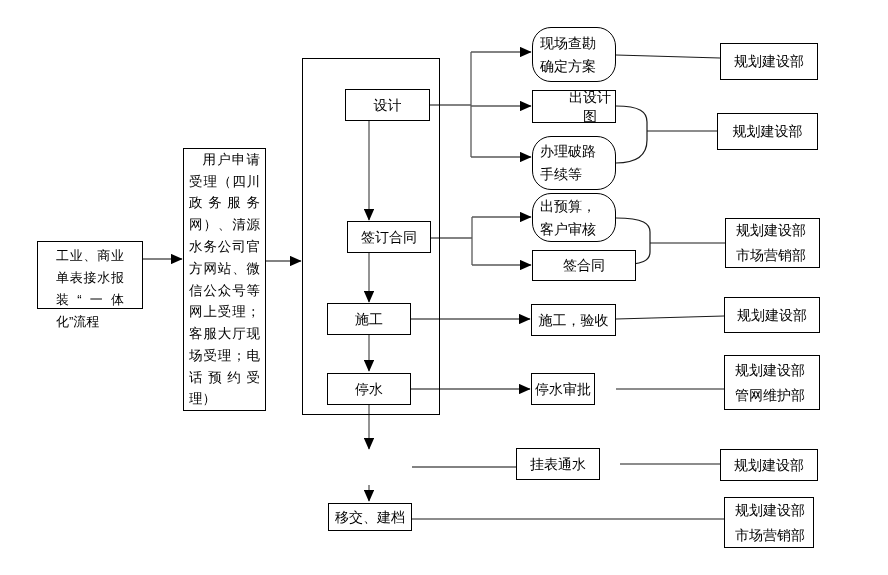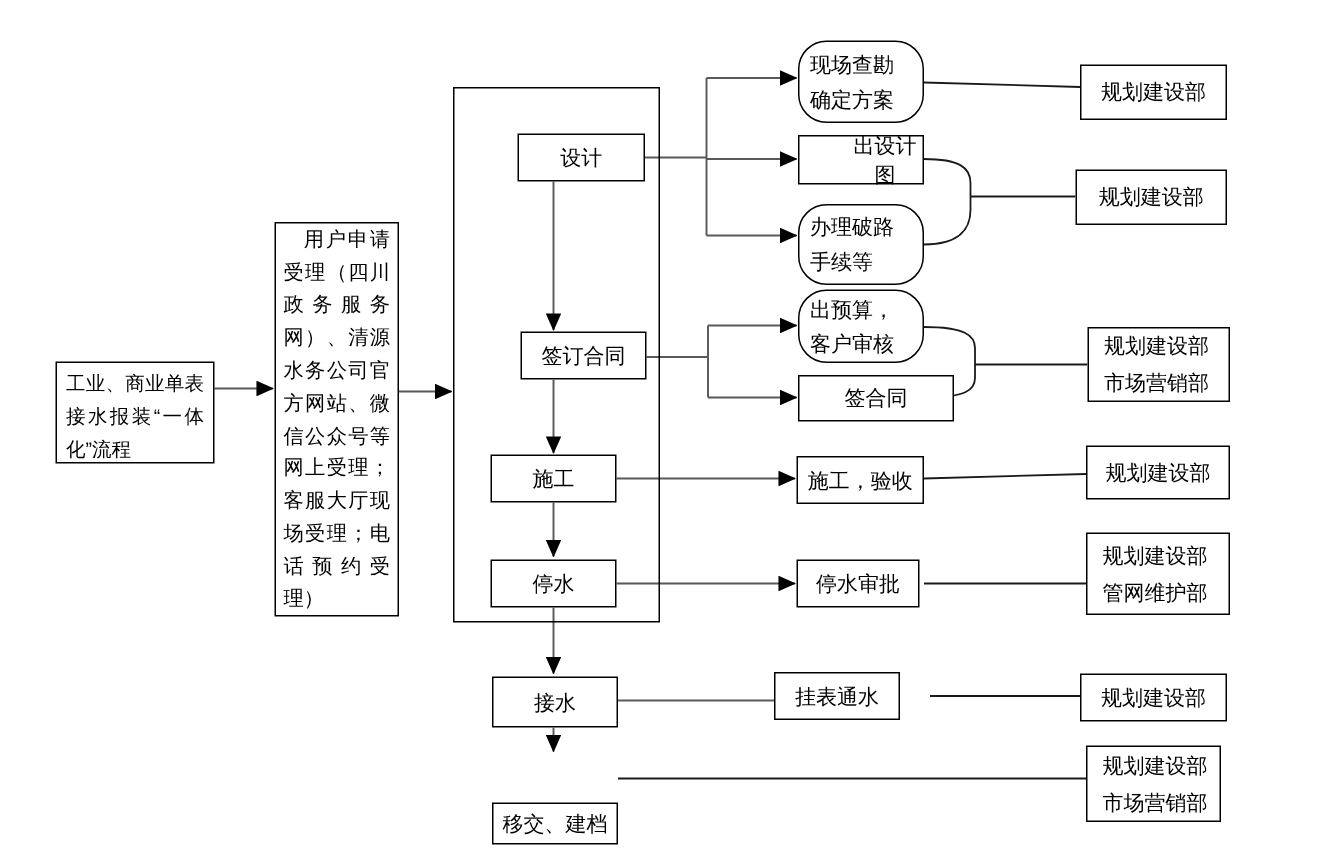--- a/index.html
+++ b/index.html
@@ -13,21 +13,21 @@
     position:absolute;box-sizing:border-box;border:1px solid #000;background:#fff;
     display:flex;align-items:center;justify-content:center;
     font-size:14px;line-height:1.3;text-align:center;z-index:2;
   }
   .frame{
     position:absolute;box-sizing:border-box;border:1px solid #000;background:transparent;z-index:1;
   }
   .jtext{
     display:block;text-align:justify;text-align-last:left;
   }
-  .entry{font-size:13px;line-height:22px;padding:3px 6px;align-items:flex-start;}
+  .entry{font-size:13px;line-height:22px;padding:3px 18px;align-items:flex-start;}
   .intake{font-size:13.5px;line-height:21.8px;padding:20px 5px;align-items:center;}
   .intake .jtext{text-indent:1em;}
   .ml{
     align-items:center;justify-content:flex-start;text-align:left;
     padding:2px 7px;line-height:23px;border-radius:19px;
   }
   .dept2l{
     align-items:center;justify-content:flex-start;text-align:left;
     padding:2px 0 2px 10px;line-height:25px;white-space:pre-line;
   }
@@ -98,24 +98,21 @@
   </div>
   <div class="box" style="left:327px;top:221px;width:84px;height:32px;margin-left:20px;">
     <span>签订合同</span>
   </div>
   <div class="box" style="left:327px;top:303px;width:84px;height:32px;">
     <span>施工</span>
   </div>
   <div class="box" style="left:327px;top:373px;width:84px;height:32px;">
     <span>停水</span>
   </div>
-  <div class="box" style="left:328px;top:451px;width:84px;height:34px;">
-    <span>接水</span>
-  </div>
-  <div class="box" style="left:328px;top:503px;width:84px;height:28px;margin-top:32px;">
+  <div class="box" style="left:328px;top:503px;width:84px;height:28px;">
     <span>移交、建档</span>
   </div>
 
   <div class="box ml" style="left:532px;top:27px;width:84px;height:55px;">
     <span>现场查勘确定方案</span>
   </div>
   <div class="box" style="left:532px;top:90px;width:84px;height:33px;padding-left:32px;">
     <span>出设计图</span>
   </div>
   <div class="box ml" style="left:532px;top:136px;width:84px;height:54px;">
@@ -123,21 +120,21 @@
   </div>
   <div class="box ml" style="left:532px;top:193px;width:84px;height:49px;">
     <span>出预算，客户审核</span>
   </div>
   <div class="box" style="left:532px;top:250px;width:104px;height:31px;">
     <span>签合同</span>
   </div>
   <div class="box" style="left:531px;top:304px;width:85px;height:32px;">
     <span>施工，验收</span>
   </div>
-  <div class="box" style="left:531px;top:373px;width:82px;height:32px;">
+  <div class="box" style="left:531px;top:373px;width:64px;height:32px;">
     <span>停水审批</span>
   </div>
   <div class="box" style="left:516px;top:448px;width:84px;height:32px;">
     <span>挂表通水</span>
   </div>
 
   <div class="box" style="left:720px;top:43px;width:98px;height:37px;">
     <span>规划建设部</span>
   </div>
   <div class="box" style="left:717px;top:113px;width:101px;height:37px;">

